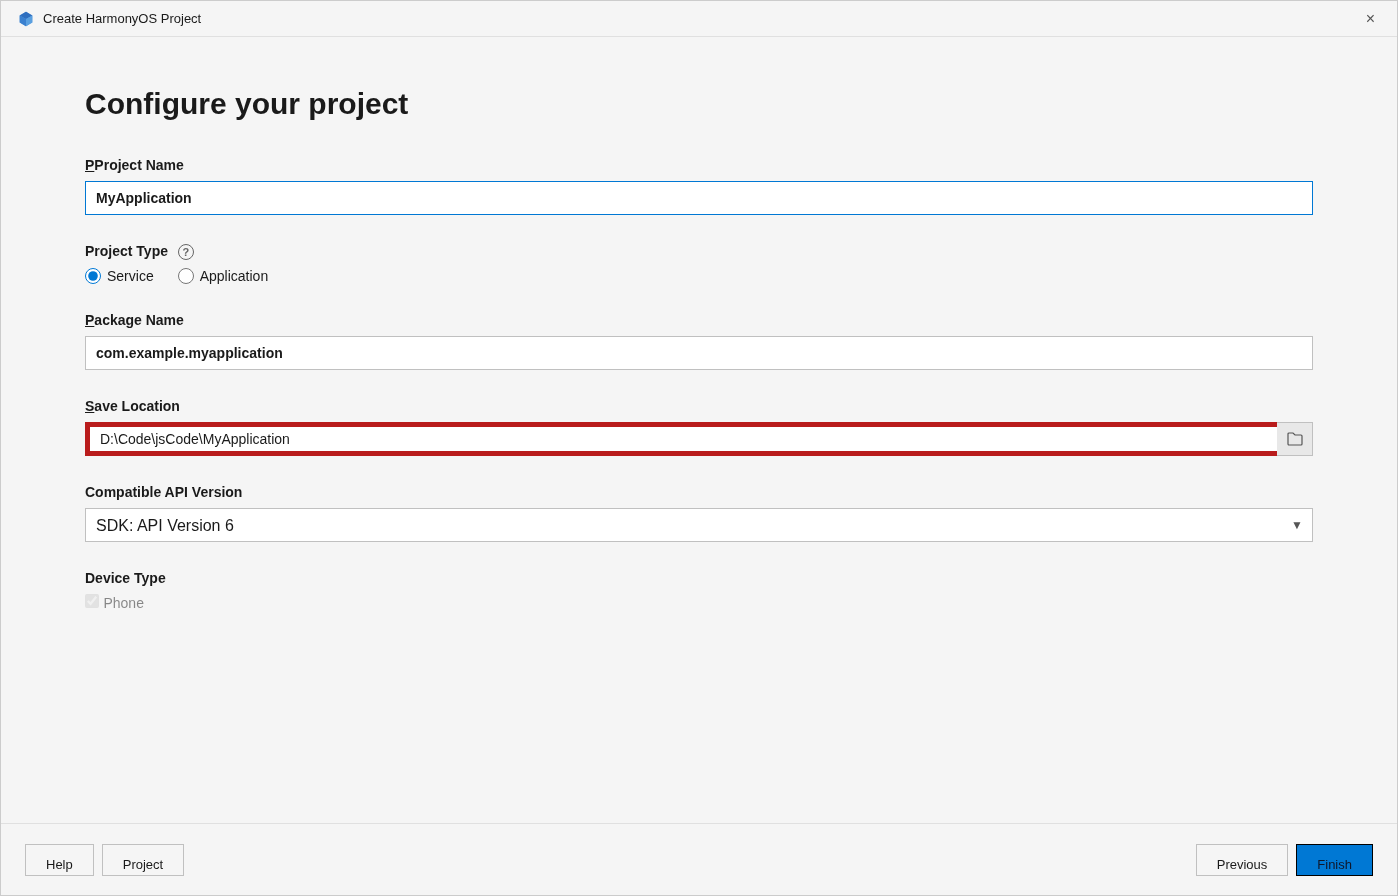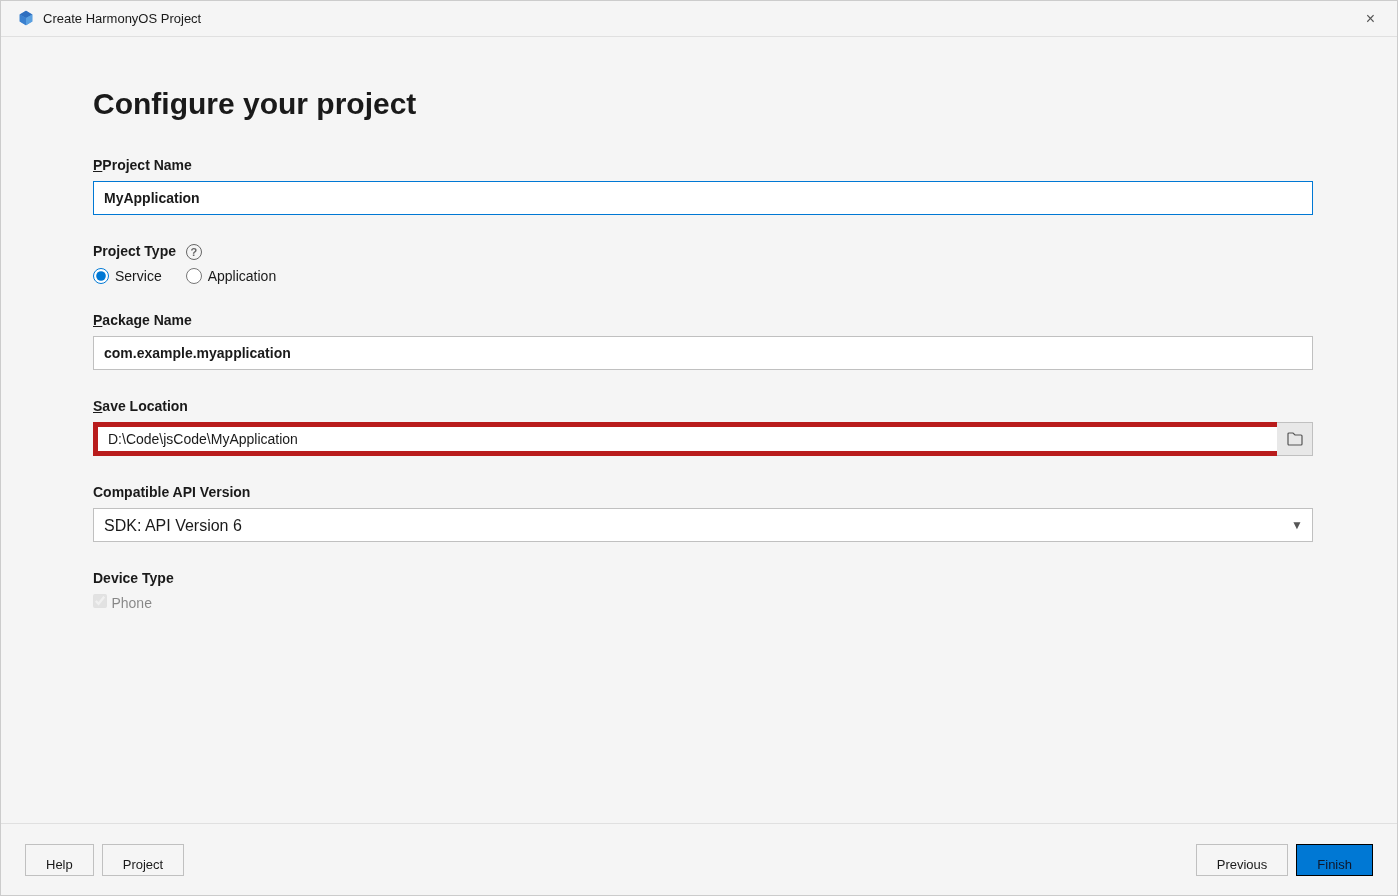--- a/index.html
+++ b/index.html
@@ -23,21 +23,21 @@
       background: #f5f5f5;
       border: 1px solid #ccc;
       display: flex;
       flex-direction: column;
       position: relative;
       box-shadow: 0 4px 20px rgba(0,0,0,0.3);
     }
 
     .title-bar {
       display: flex;
-      align-items: flex-start;
+      align-items: center;
       justify-content: space-between;
       padding: 8px 16px;
       background: #f5f5f5;
       border-bottom: 1px solid #e0e0e0;
       height: 36px;
       flex-shrink: 0;
     }
 
     .title-bar-left {
       display: flex;
@@ -62,21 +62,20 @@
       font-size: 16px;
       color: #555;
       padding: 2px 6px;
       line-height: 1;
     }
 
     .content {
       flex: 1;
       padding: 50px 84px 30px 84px;
       overflow-y: auto;
-      margin-left: 8px;
     }
 
     .page-title {
       font-size: 30px;
       font-weight: 600;
       color: #1a1a1a;
       margin-bottom: 36px;
     }
 
     .form-group {

